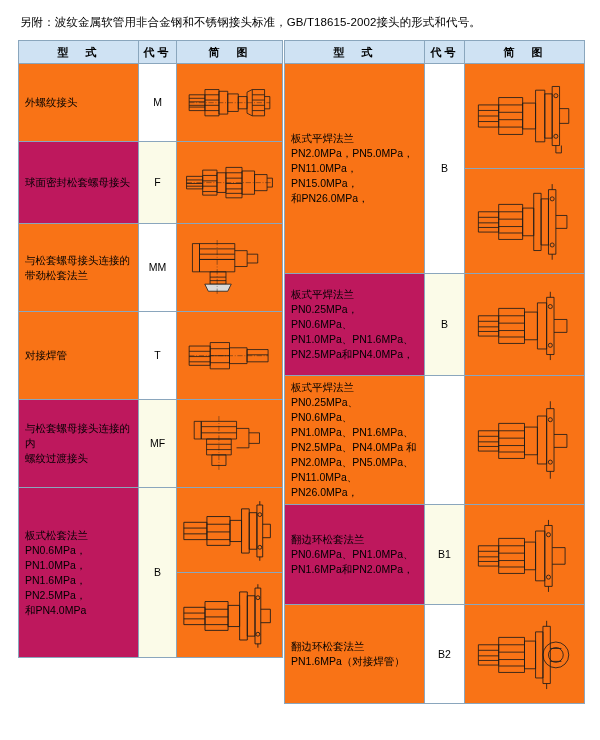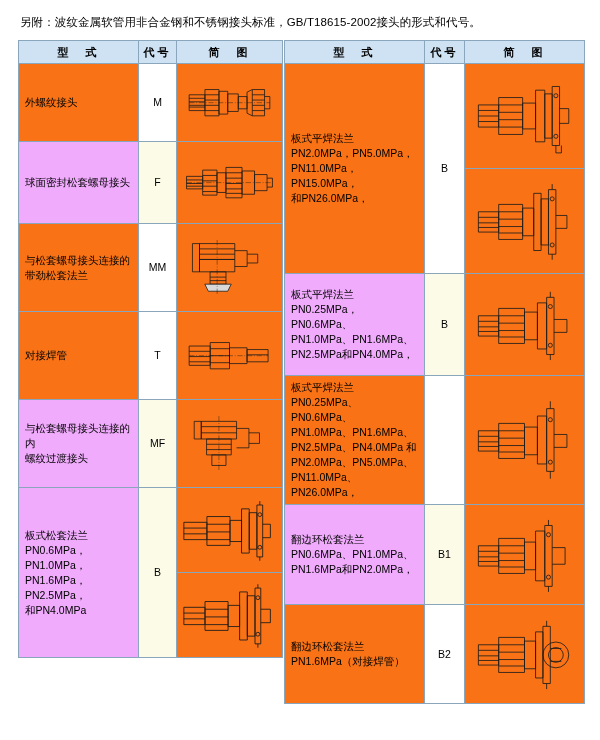--- a/index.html
+++ b/index.html
@@ -55,21 +55,21 @@
     border: 1px solid #8aa6bd;
     font-size: 10.5px;
     line-height: 15px;
     padding: 4px 6px;
     vertical-align: middle;
   }
   .c-name  { text-align: left; }
   .c-code  { text-align: center; font-size: 11.5px; font-weight: normal; }
   .c-fig   { text-align: center; padding: 2px; }
 
-  .tint { background: #f0abfc; }
+  .tint { background: #be185d; }
   .plain { background: #f97316; }
 
   .code-cell { background: #ffffff; }
   .code-cell.tint { background: #fbfbe8; }
 
   .fig {
     width: 100%;
     height: 100%;
     display: block;
   }

